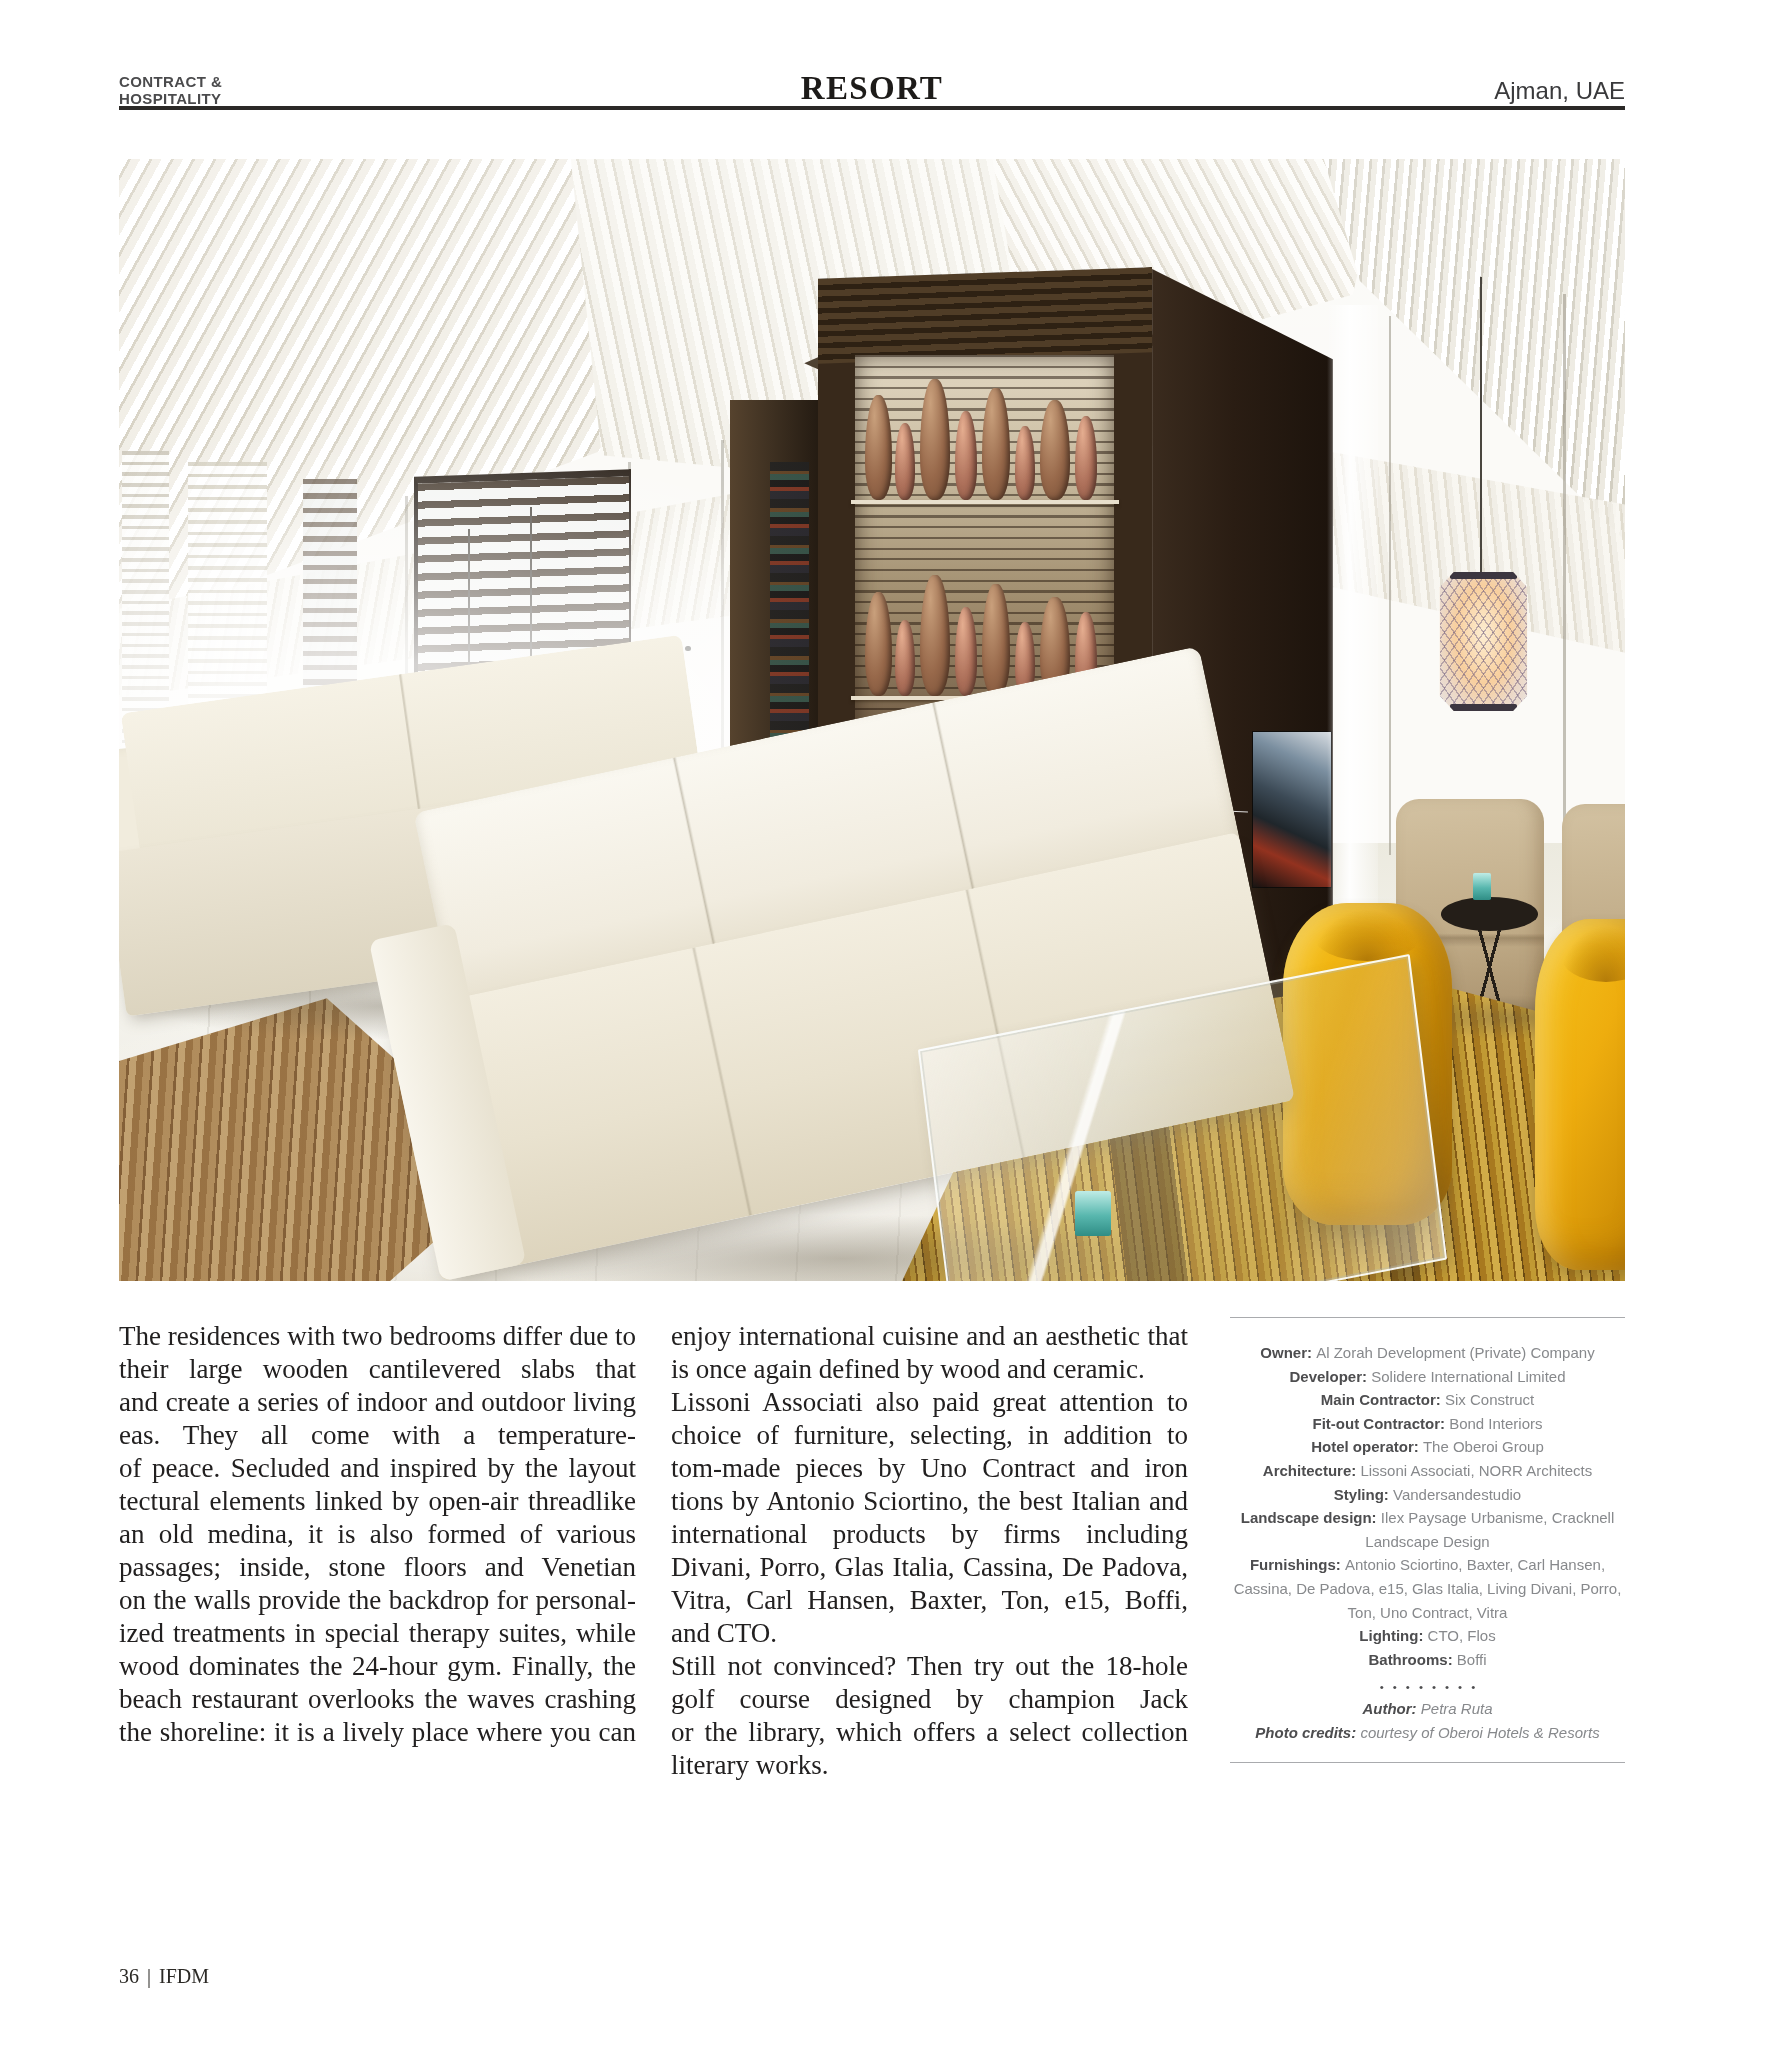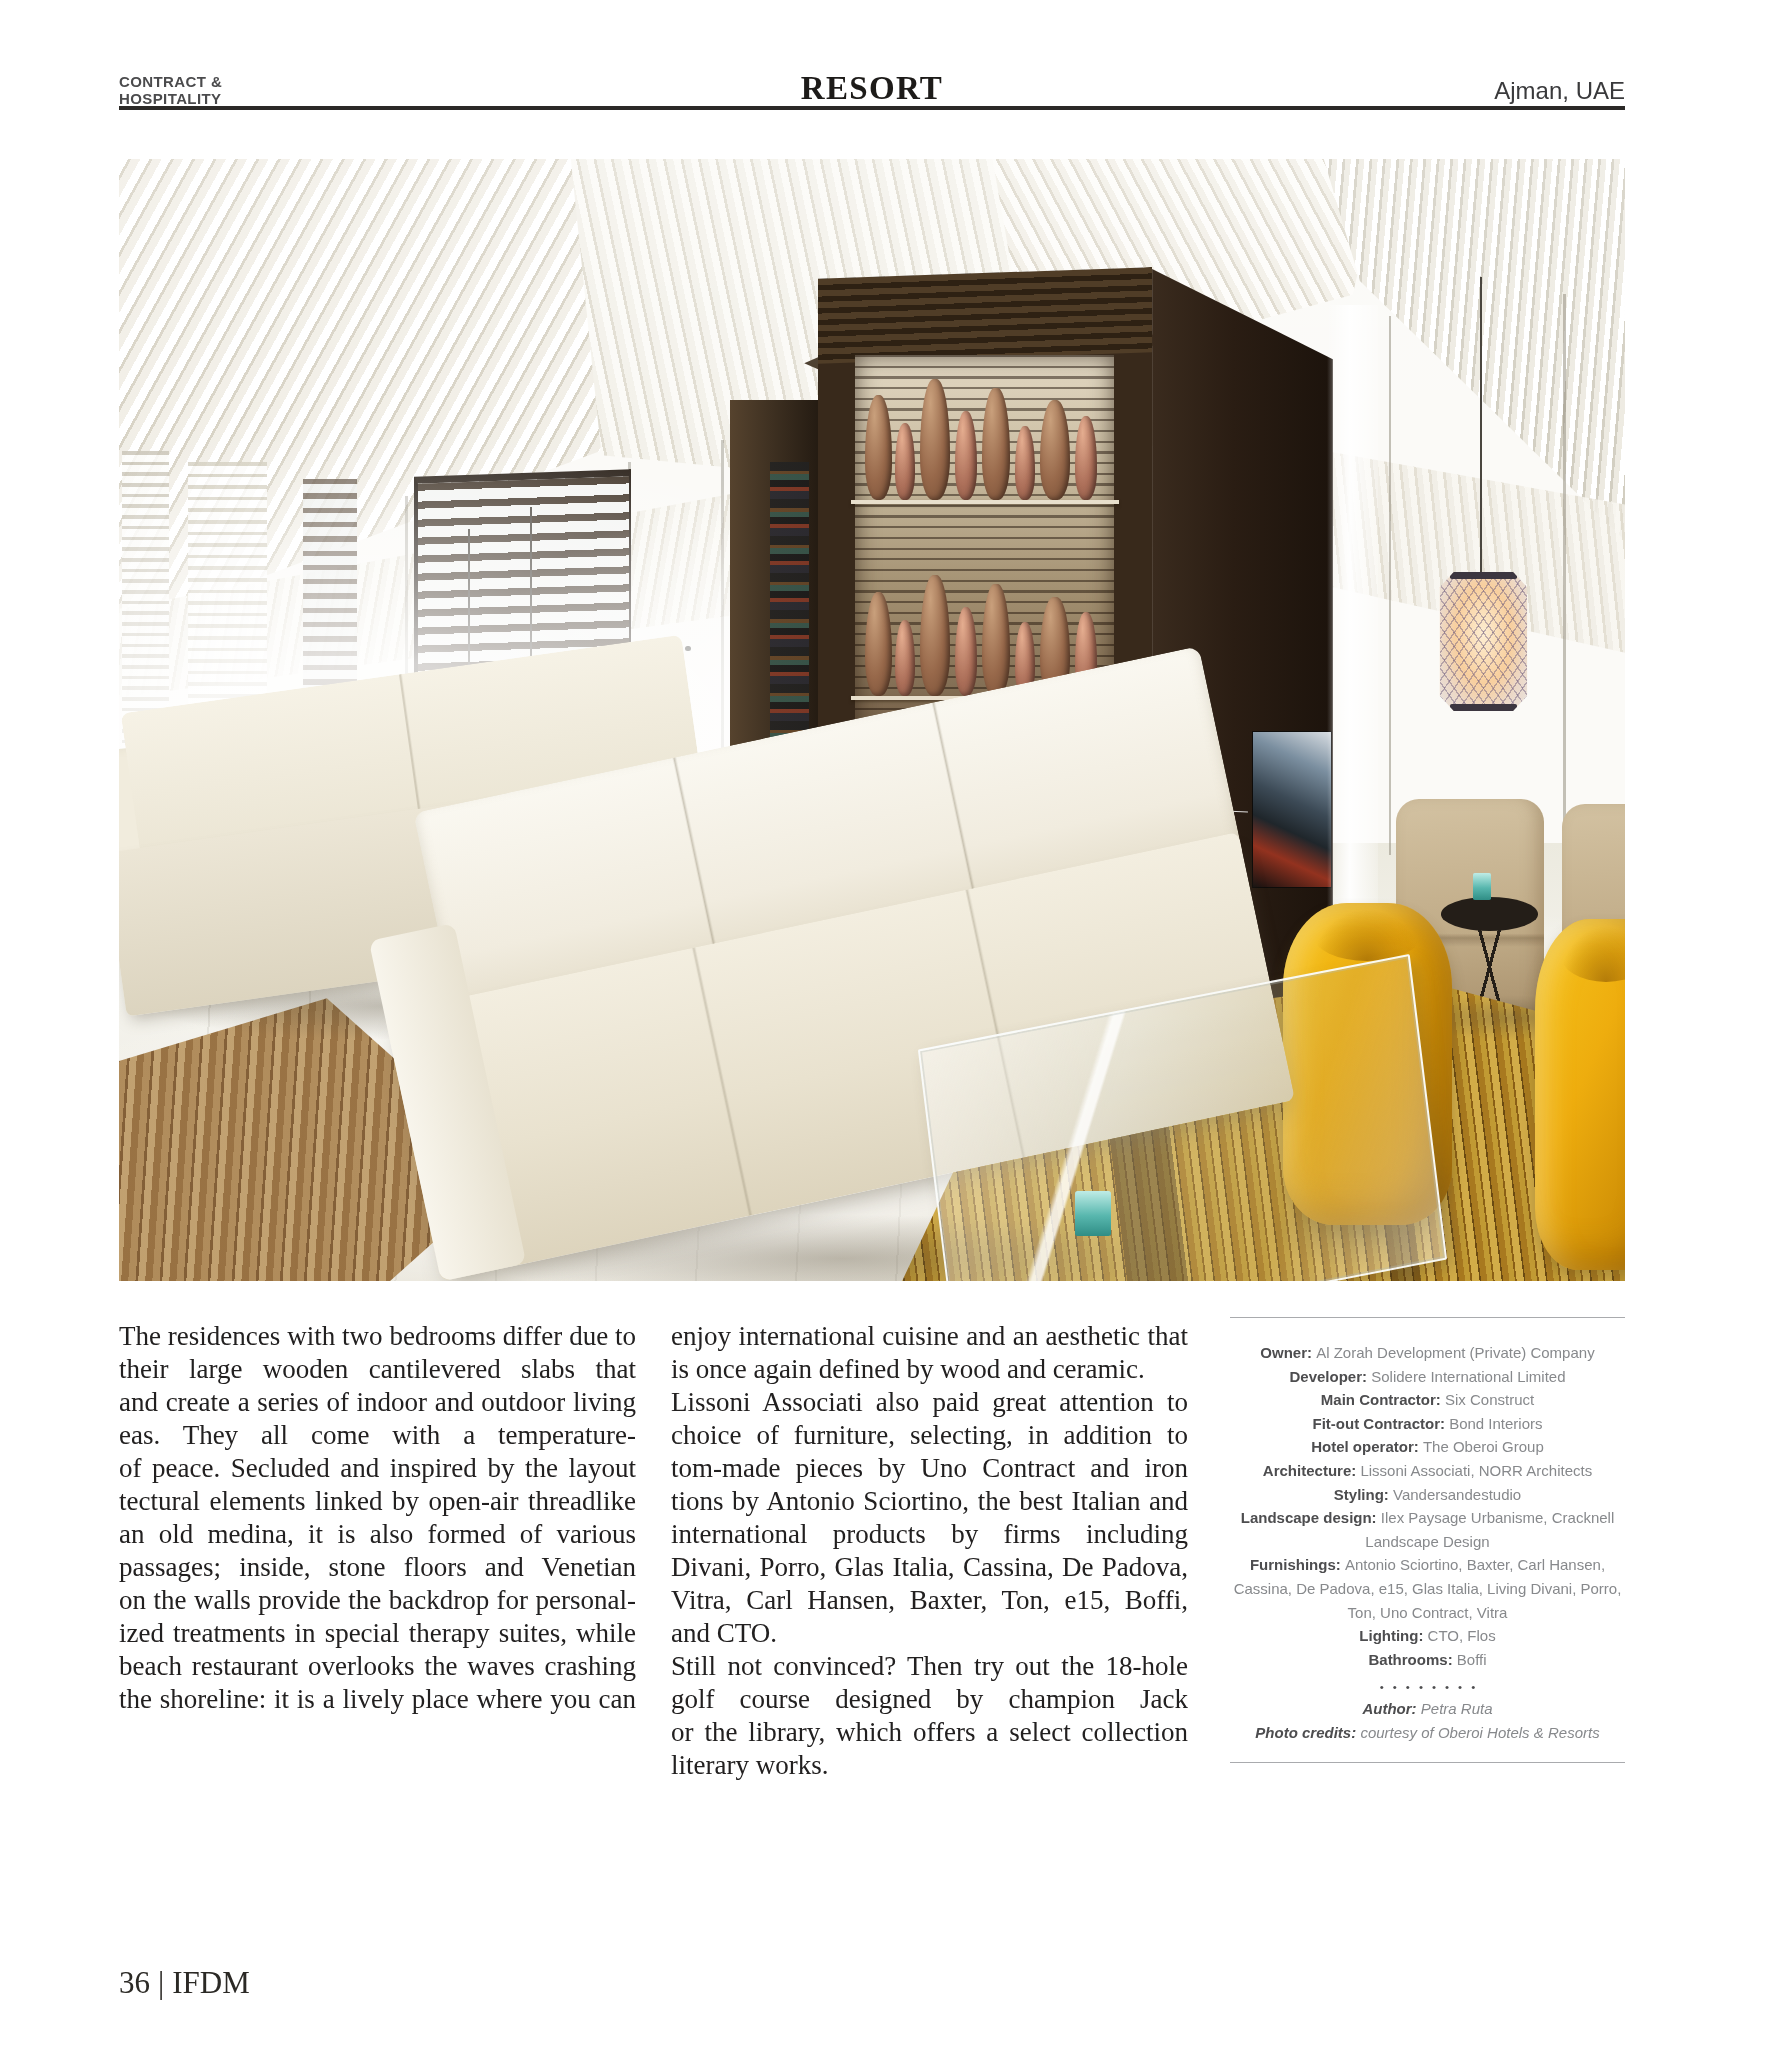--- a/index.html
+++ b/index.html
@@ -209,21 +209,21 @@
   
   .infobox{left:1230px;top:1317px;width:395px;min-height:446px;box-sizing:border-box;
     border-top:1.8px solid #a9abae;border-bottom:1.8px solid #a9abae;padding:23px 3.6px 16px;}
   .ib-line{text-align:center;font-size:15px;line-height:23.6px;color:#87898c;}
   .ib-label{font-weight:700;color:#4d4d4f;}
   .dots{text-align:center;letter-spacing:9px;text-indent:9px;font-size:11.6px;color:#4d4d4f;
         margin:9px 0 3.6px;}
   .ib-credits .ib-line{font-style:italic;}
 
   
-  .footer{left:119px;top:1965px;font-family:"Liberation Serif",serif;font-size:31px;color:#2b2925;}
+  .footer{left:119px;top:1965px;font-family:"Liberation Serif",serif;font-size:20px;color:#2b2925;}
   .footer .pipe{margin:0 8px;font-weight:300;}
 </style>
 </head>
 <body>
 
 <div class="page">
 
   <div class="abs eyebrow">
     <div>CONTRACT &amp;</div>
     <div>HOSPITALITY</div>
@@ -356,20 +356,21 @@
       <div class="tline">The residences with two bedrooms differ due to</div>
       <div class="tline">their large wooden cantilevered slabs that shield</div>
       <div class="tline">and create a series of indoor and outdoor living ar-</div>
       <div class="tline">eas. They all come with a temperature-controlled</div>
       <div class="tline">of peace. Secluded and inspired by the layout of</div>
       <div class="tline">tectural elements linked by open-air threadlike</div>
       <div class="tline">an old medina, it is also formed of various archi-</div>
       <div class="tline">passages; inside, stone floors and Venetian stucco</div>
       <div class="tline">on the walls provide the backdrop for personal-</div>
       <div class="tline">ized treatments in special therapy suites, while</div>
+      <div class="tline">wood dominates the 24-hour gym. Finally, the</div>
       <div class="tline">beach restaurant overlooks the waves crashing on</div>
       <div class="tline">the shoreline: it is a lively place where you can</div>
     </div>
   <div class="col c2">
       <div class="tline">enjoy international cuisine and an aesthetic that</div>
       <div class="tline pend">is once again defined by wood and ceramic.</div>
       <div class="tline">Lissoni Associati also paid great attention to the</div>
       <div class="tline">choice of furniture, selecting, in addition to cus-</div>
       <div class="tline">tom-made pieces by Uno Contract and iron crea-</div>
       <div class="tline">tions by Antonio Sciortino, the best Italian and</div>

